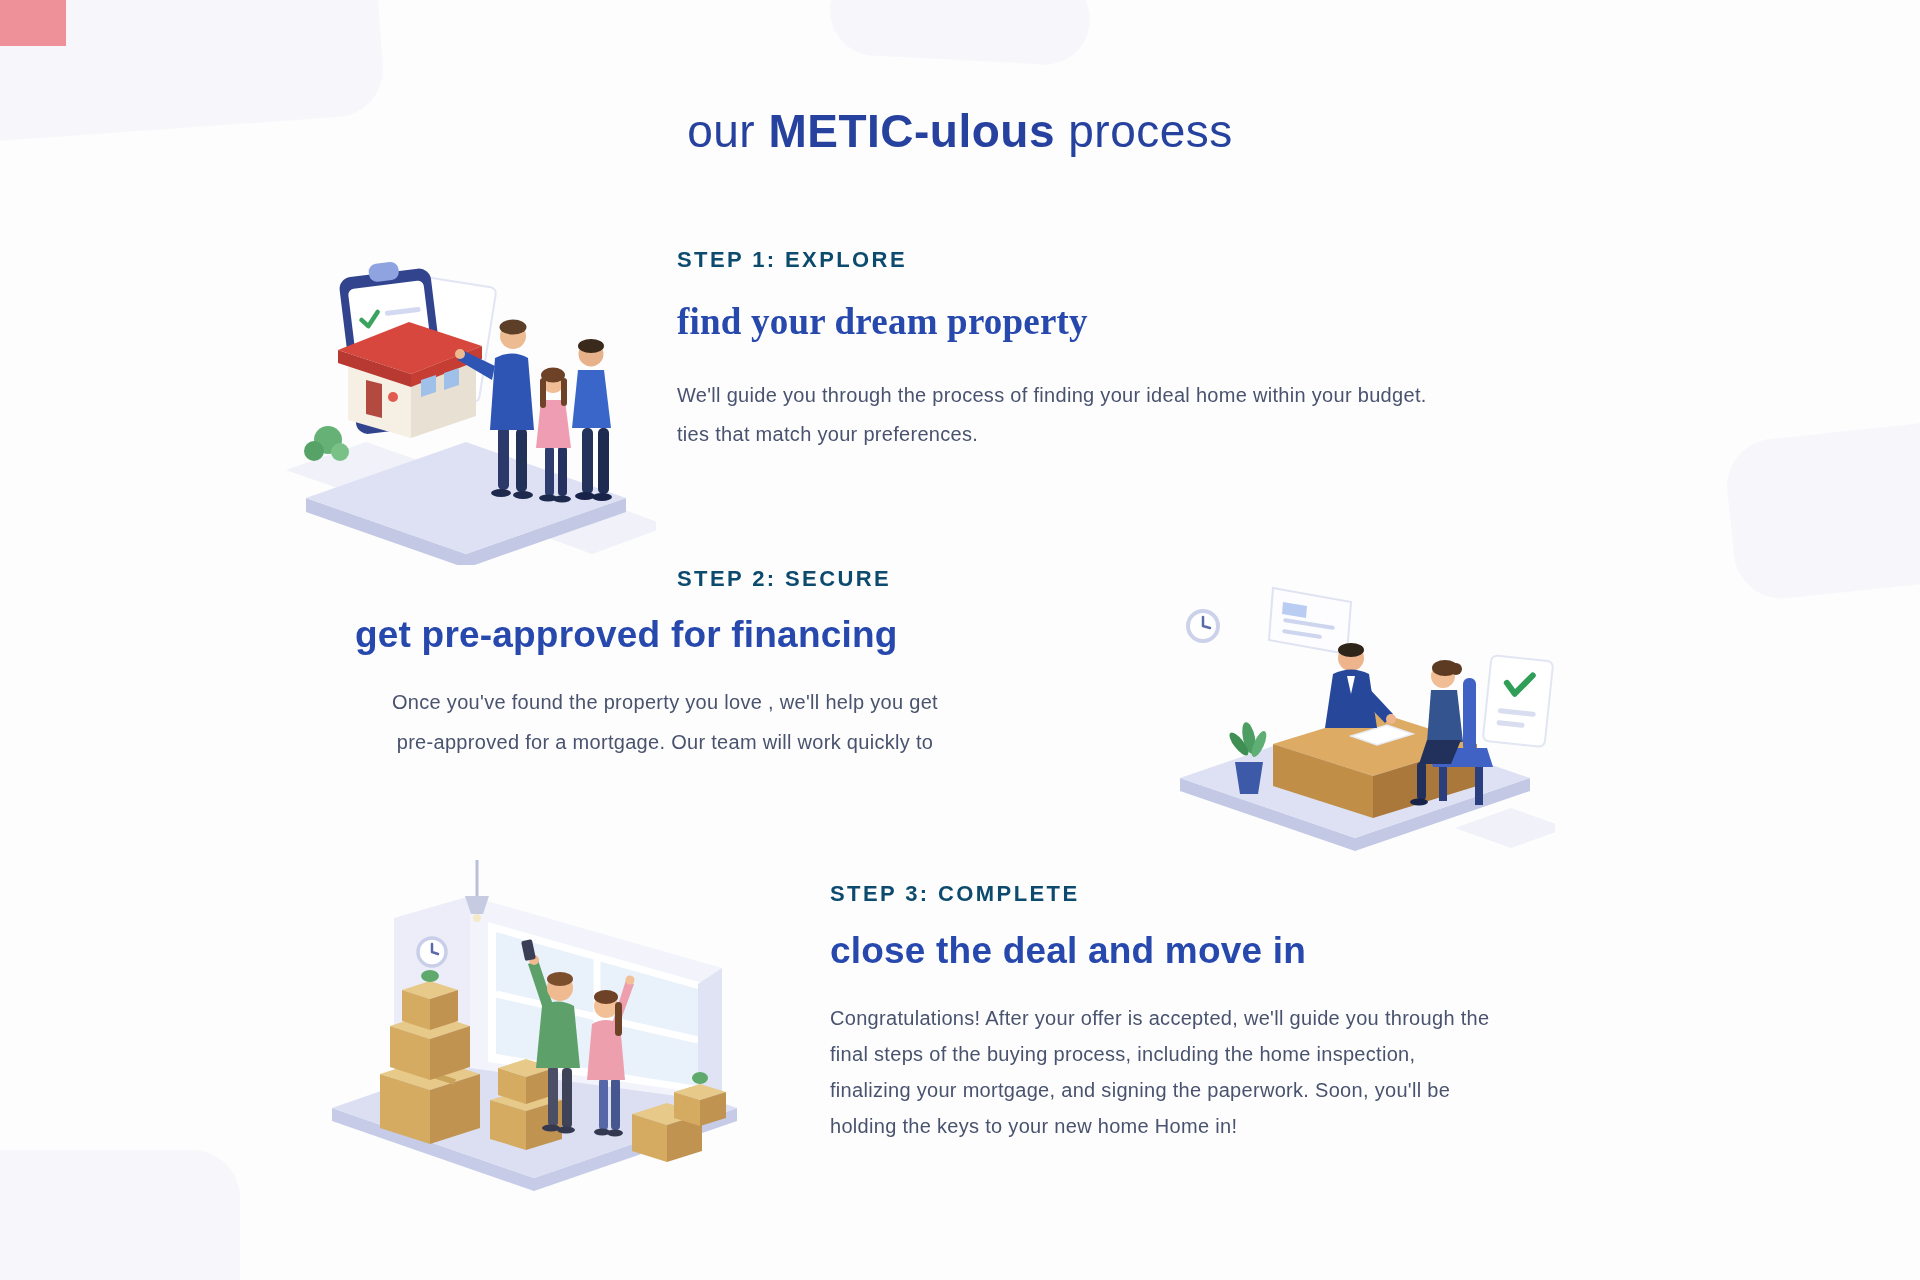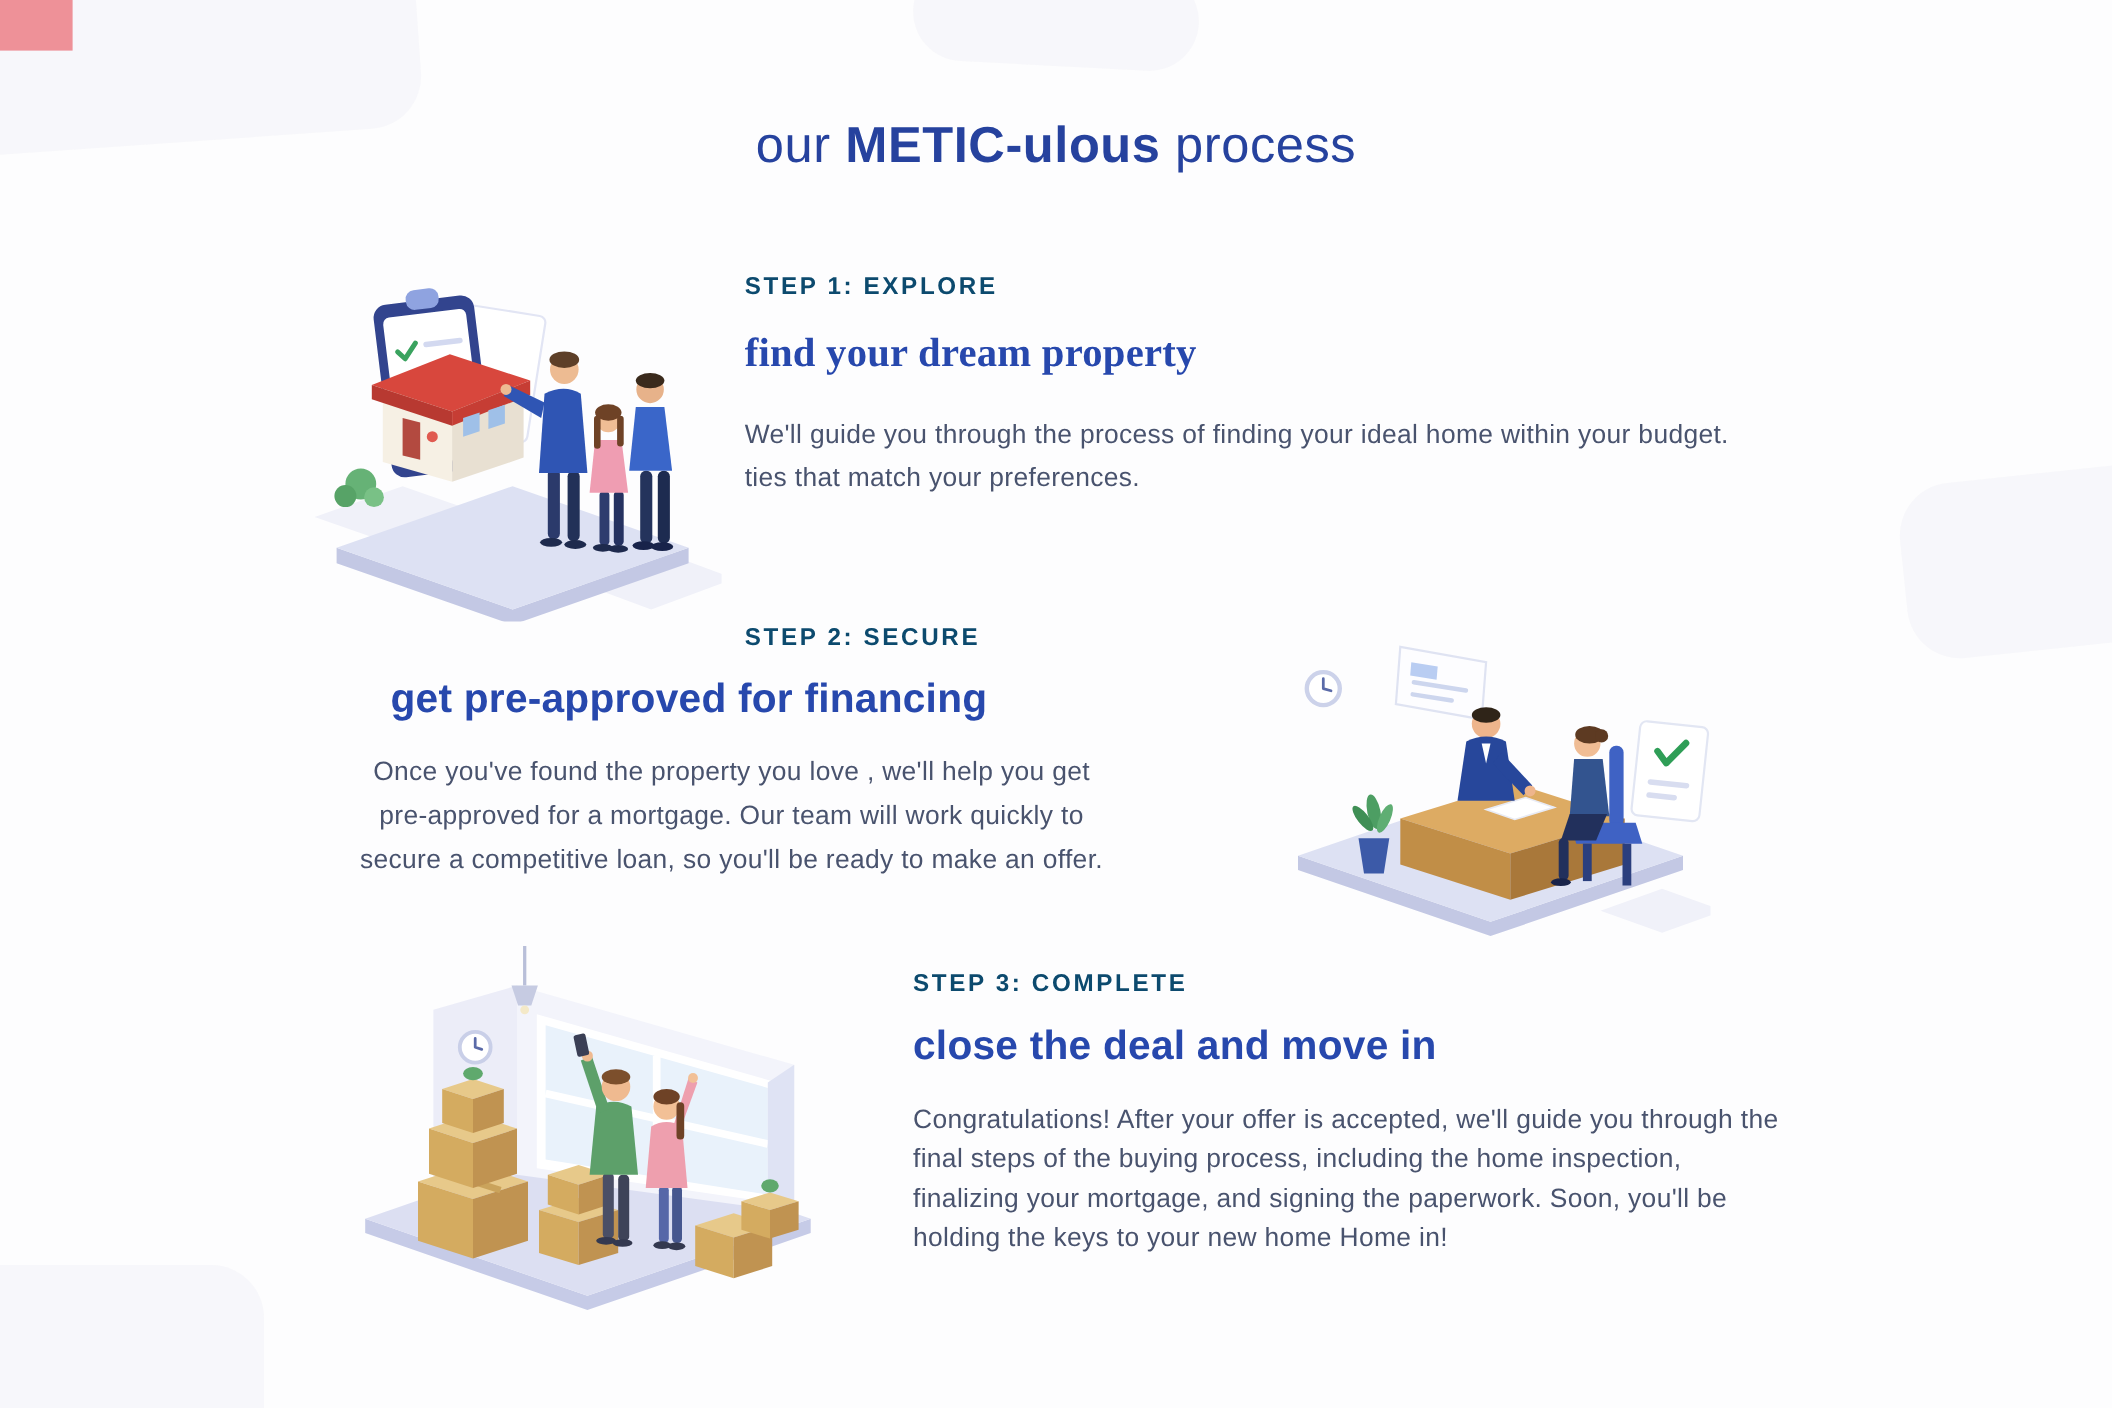--- a/index.html
+++ b/index.html
@@ -24,21 +24,21 @@
 
   .label{
     position:absolute;font-size:22px;font-weight:700;letter-spacing:2.4px;
     color:#0c4a6e;
   }
   .heading{
     position:absolute;font-size:37px;font-weight:700;color:#2748ad;margin:0;
     letter-spacing:.2px;
   }
   .body{
-    position:absolute;font-size:24px;color:#49536e;letter-spacing:.3px;
+    position:absolute;font-size:20px;color:#49536e;letter-spacing:.3px;
   }
   .body .line{display:block;}
 
   .l1{left:677px;top:247px;}
   .h1pos{left:677px;top:300px;font-family:Liberation Serif, serif;}
   .b1pos{left:677px;top:376px;width:900px;line-height:39px;}
 
   .l2{left:677px;top:566px;}
   .h2pos{left:355px;top:614px;}
   .b2pos{left:290px;top:682px;width:750px;line-height:40px;text-align:center;}
@@ -141,21 +141,20 @@
 <div class="body b1pos">
   <span class="line">We'll guide you through the process of finding your ideal home within your budget.</span>
   <span class="line">ties that match your preferences.</span>
 </div>
 
 <div class="label l2">STEP 2: SECURE</div>
 <h2 class="heading h2pos">get pre-approved for financing</h2>
 <div class="body b2pos">
   <span class="line">Once you've found the property you love , we'll help you get</span>
   <span class="line">pre-approved for a mortgage. Our team will work quickly to</span>
-  <span class="line">secure a competitive loan, so you'll be ready to make an offer.</span>
 </div>
 
 <figure class="illu illu2">
 <svg viewBox="0 0 400 295" xmlns="http://www.w3.org/2000/svg">
   <polygon points="300,262 356,242 412,262 356,282" fill="#f0f1f9"></polygon>
   <g>
     <polygon points="25,212 200,272 375,212 375,225 200,285 25,225" fill="#c3c8e4"></polygon>
     <polygon points="25,212 200,152 375,212 200,272" fill="#dde1f3"></polygon>
   </g>
   <g>

